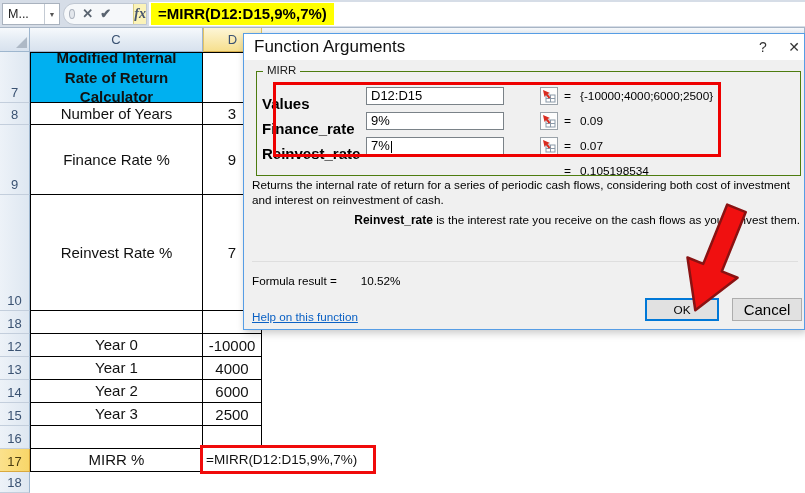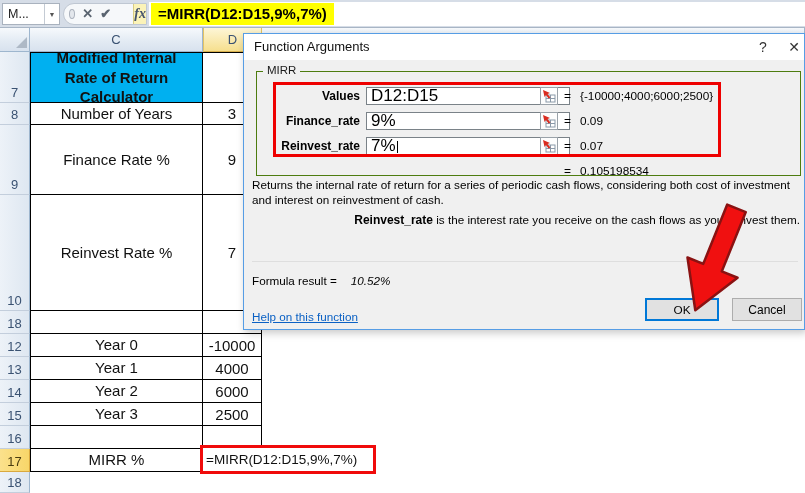--- a/index.html
+++ b/index.html
@@ -66,59 +66,59 @@
 
   .mirrbox { position:absolute; left:200px; top:445px; width:176px; height:29px;
              border:3px solid #F00B0B; background:#fff; display:flex; align-items:center;
              padding-left:3px; font-size:13.5px; color:#111; z-index:3; white-space:nowrap; }
 
   
   .dialog { position:absolute; left:243px; top:33px; width:562px; height:297px;
             background:#F0F0F0; border:1px solid #569DE5;
             box-shadow:2px 3px 8px rgba(0,0,0,0.22); z-index:5; }
   .dtitle { position:absolute; left:0; top:0; width:100%; height:26px; background:#fff; }
-  .dtitle .ttext { position:absolute; left:10px; top:0; line-height:26px; font-size:13px; color:#111; }
+  .dtitle .ttext { position:absolute; left:10px; top:0; line-height:26px; font-size:17px; color:#111; }
   .dhelp { position:absolute; left:508px; top:0; width:22px; height:26px; text-align:center;
            line-height:26px; font-size:14px; color:#333; }
   .dclose { position:absolute; left:538px; top:0; width:24px; height:26px; text-align:center;
             line-height:26px; font-size:14px; color:#333; }
   .groupbox { position:absolute; left:12px; top:37px; width:545px; height:105px;
               border:1px solid #4d7c0f; }
   .grouplabel { position:absolute; left:6px; top:-8px; background:#F0F0F0;
                 padding:0 4px; font-size:11.5px; color:#1a1a1a; }
   .redbox { position:absolute; left:29px; top:48px; width:448px; height:75px;
             border:3px solid #EE0000; z-index:2; }
-  .arglabel { position:absolute; width:98px; text-align:right; font-weight:bold;
-              font-size:12px; color:#000; line-height:18px; left:18px; }
-  .arginput { position:absolute; left:122px; width:204px; height:18px; background:#fff;
-              border:1px solid #7A8288; font-size:17px; color:#000; padding-left:4px;
+  .arglabel { position:absolute; width:98px; font-weight:bold;
+              font-size:15px; color:#000; line-height:18px; left:18px;margin-top:8px; }
+  .arginput { position:absolute; left:122px; width:138px; height:18px; background:#fff;
+              border:1px solid #7A8288; font-size:13px; color:#000; padding-left:4px;
               line-height:16px; white-space:nowrap; overflow:hidden; }
   .caret { display:inline-block; width:1px; height:12px; background:#000;
            vertical-align:middle; margin-left:1px; }
   .picker { position:absolute; left:296px; width:18px; height:18px; background:#FDFDFD;
             border:1px solid #9AA2A9; display:flex; align-items:center; justify-content:center; }
   .argeq { position:absolute; left:320px; font-size:12px; line-height:18px; color:#000; }
   .argres { position:absolute; left:336px; font-size:11.8px; line-height:18px; color:#000; white-space:nowrap; }
   .row1 { top:53px; } .row2 { top:78px; } .row3 { top:103px; }
   .interm { top:128px; }
   .desc { position:absolute; left:8px; top:144px; width:552px; font-size:11.7px;
           line-height:14.5px; color:#000; }
   .arghelp { position:absolute; left:8px; top:179px; width:548px; text-align:right;
              font-size:11.7px; color:#000; }
   .arghelp b { font-size:12px; }
   .sep { position:absolute; left:8px; top:227px; width:546px; border-top:1px solid #DEDEDE; }
   .fresult { position:absolute; left:8px; top:240px; font-size:11.7px; color:#000; }
-  .fresult .fval { margin-left:14px;font-style:italic; }
+  .fresult .fval { margin-left:24px; }
   .helplink { position:absolute; left:8px; top:276px; font-size:11.7px;
               color:#0B61C4; text-decoration:underline; }
   .okbtn { position:absolute; left:401px; top:264px; width:74px; height:23px;
            background:#E1E1E1; border:2px solid #0078D7; font-size:11.8px; color:#000;
            display:flex; align-items:center; justify-content:center; }
   .cancelbtn { position:absolute; left:488px; top:264px; width:70px; height:23px;
-               background:#E1E1E1; border:1px solid #ADADAD; font-size:12px; color:#000;
+               background:#E1E1E1; border:1px solid #ADADAD; font-size:15px; color:#000;
                display:flex; align-items:center; justify-content:center; }
 
   
   .bigarrow { position:absolute; left:700px; top:206px; width:70px; height:115px;
               z-index:10; transform:rotate(22deg); transform-origin:35px 6px; }
 </style>
 </head>
 <body>
 
 <div class="stage">

